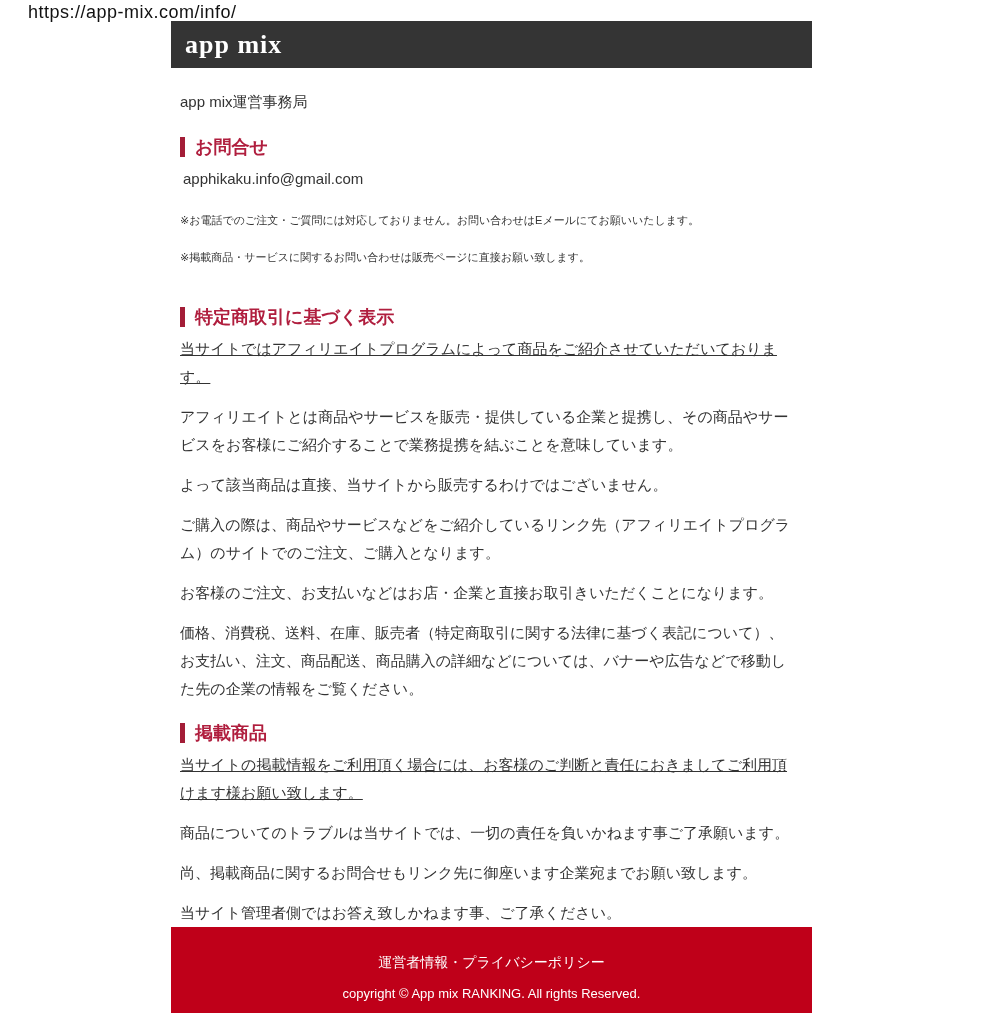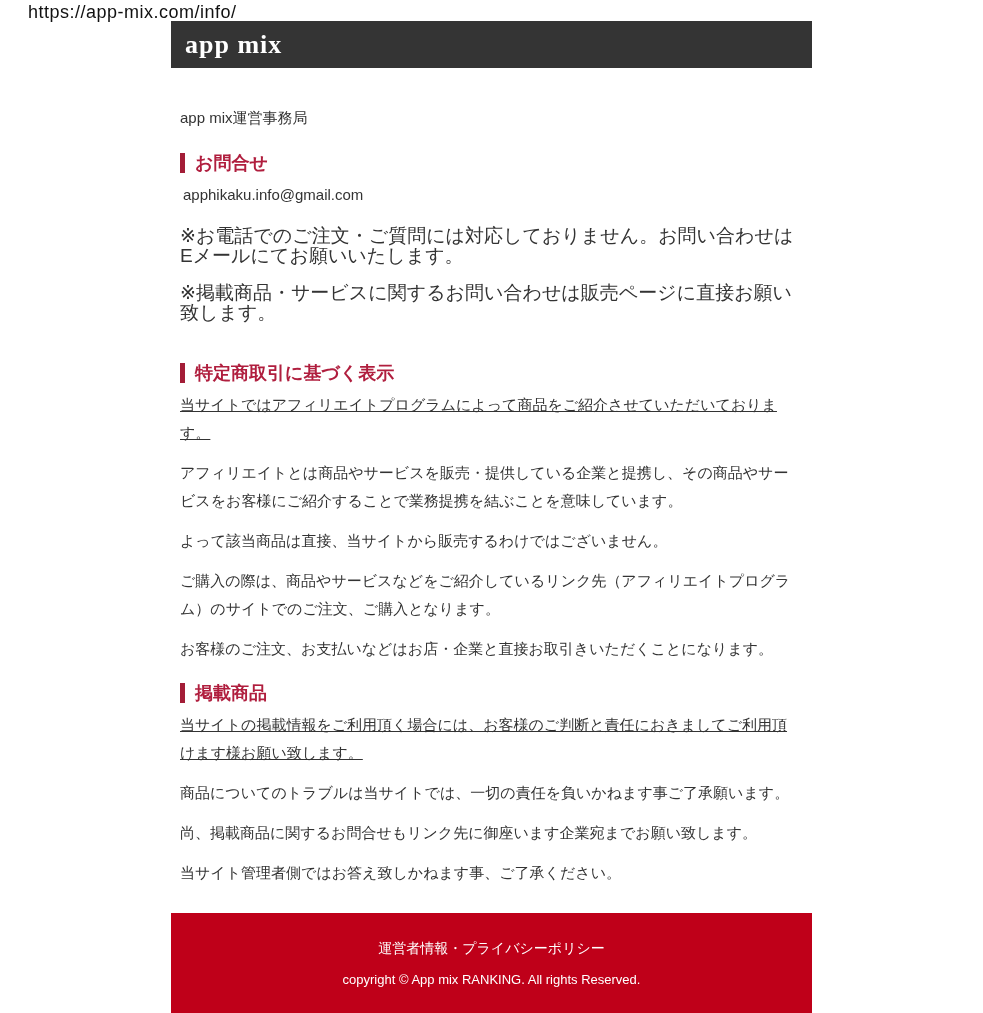--- a/index.html
+++ b/index.html
@@ -23,21 +23,20 @@
   }
   .page {
     position: absolute;
     left: 171px;
     top: 21px;
     width: 641px;
     height: 992px;
     display: flex;
     flex-direction: column;
     box-sizing: border-box;
-    gap: 16px;
   }
   .site-header {
     background: #343434;
     height: 47px;
     flex: 0 0 47px;
     display: flex;
     align-items: center;
     padding: 0 14px;
     box-sizing: border-box;
   }
@@ -68,21 +67,21 @@
   .heading-contact   { margin: 26px 0 8px; }
   .heading-commerce  { margin: 40px 0 8px; }
   .heading-disclaimer{ margin: 20px 0 8px; }
   .email {
     margin: 3px;
     font-size: 15px;
     line-height: 28px;
   }
   .note {
     margin: 17px 0 0;
-    font-size: 19px;
+    font-size: 11px;
     line-height: 20px;
   }
   .para {
     margin: 12px 0 0;
     font-size: 15px;
     line-height: 28px;
   }
   .para-first { margin-top: 8px; text-decoration: underline; }
   .site-footer {
     margin-top: auto;
@@ -130,20 +129,21 @@
       <p class="note">※掲載商品・サービスに関するお問い合わせは販売ページに直接お願い致します。</p>
     </div>
 
     <div>
       <h2 class="section-heading heading-commerce">特定商取引に基づく表示</h2>
       <p class="para para-first">当サイトではアフィリエイトプログラムによって商品をご紹介させていただいております。</p>
       <p class="para">アフィリエイトとは商品やサービスを販売・提供している企業と提携し、その商品やサービスをお客様にご紹介することで業務提携を結ぶことを意味しています。</p>
       <p class="para">よって該当商品は直接、当サイトから販売するわけではございません。</p>
       <p class="para">ご購入の際は、商品やサービスなどをご紹介しているリンク先（アフィリエイトプログラム）のサイトでのご注文、ご購入となります。</p>
       <p class="para">お客様のご注文、お支払いなどはお店・企業と直接お取引きいただくことになります。</p>
+      <p class="para">価格、消費税、送料、在庫、販売者（特定商取引に関する法律に基づく表記について）、お支払い、注文、商品配送、商品購入の詳細などについては、バナーや広告などで移動した先の企業の情報をご覧ください。</p>
     </div>
 
     <div>
       <h2 class="section-heading heading-disclaimer">掲載商品</h2>
       <p class="para para-first">当サイトの掲載情報をご利用頂く場合には、お客様のご判断と責任におきましてご利用頂けます様お願い致します。</p>
       <p class="para">商品についてのトラブルは当サイトでは、一切の責任を負いかねます事ご了承願います。</p>
       <p class="para">尚、掲載商品に関するお問合せもリンク先に御座います企業宛までお願い致します。</p>
       <p class="para">当サイト管理者側ではお答え致しかねます事、ご了承ください。</p>
     </div>
 

